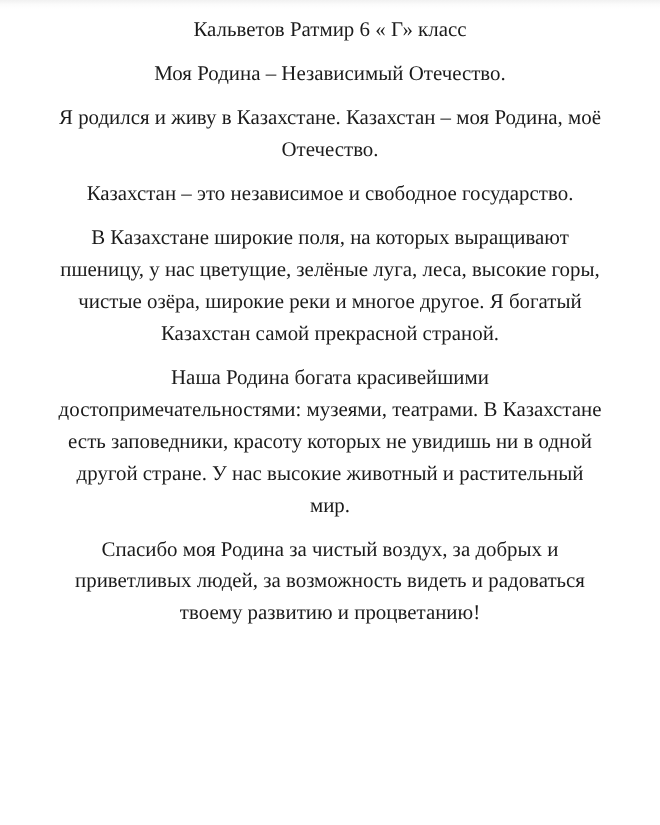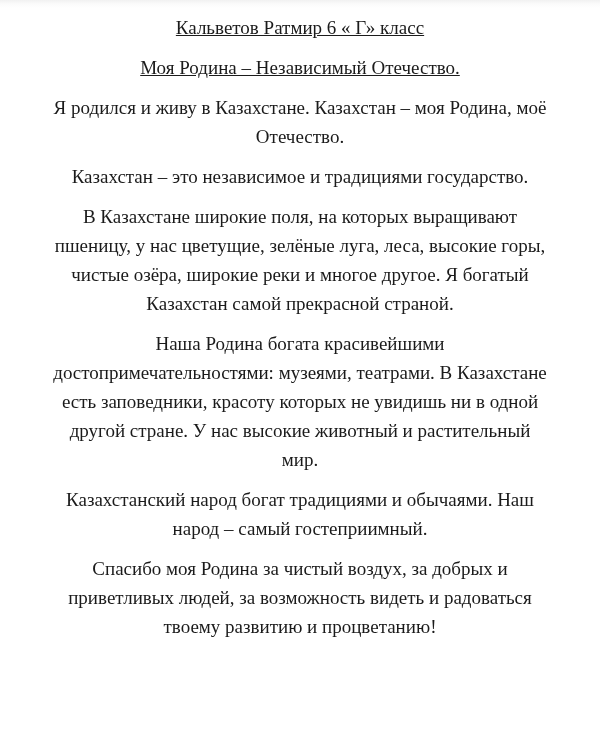--- a/index.html
+++ b/index.html
@@ -22,36 +22,34 @@
     font-size: 19px;
     line-height: 29px;
     -webkit-font-smoothing: antialiased;
   }
   .page p {
     margin: 0 0 11px 0;
   }
   .header-line, .doc-title {
     margin: 0 0 11px 0;
     font-weight: normal;
-    text-decoration: underline;
   }
 </style>
 </head>
 <body>
 
 <div class="page">
   <p class="header-line">Кальветов Ратмир 6 « Г» класс</p>
 
   <p class="doc-title">Моя Родина – Независимый Отечество.</p>
 
   <p>Я родился и живу в Казахстане. Казахстан – моя Родина, моё Отечество.</p>
 
-  <p>Казахстан – это независимое и традициями государство.</p>
+  <p>Казахстан – это независимое и свободное государство.</p>
 
   <p>В Казахстане широкие поля, на которых выращивают пшеницу, у нас цветущие, зелёные луга, леса, высокие горы, чистые озёра, широкие реки и многое другое. Я богатый Казахстан самой прекрасной страной.</p>
 
 
   <p>Наша Родина богата красивейшими достопримечательностями: музеями, театрами. В Казахстане есть заповедники, красоту которых не увидишь ни в одной другой стране. У нас высокие животный и растительный мир.</p>
 
-  <p>Казахстанский народ богат традициями и обычаями. Наш народ – самый гостеприимный.</p>
 
   <p>Спасибо моя Родина за чистый воздух, за добрых и приветливых людей, за возможность видеть и радоваться твоему развитию и процветанию!</p>
 </div>
 
 </body></html>

